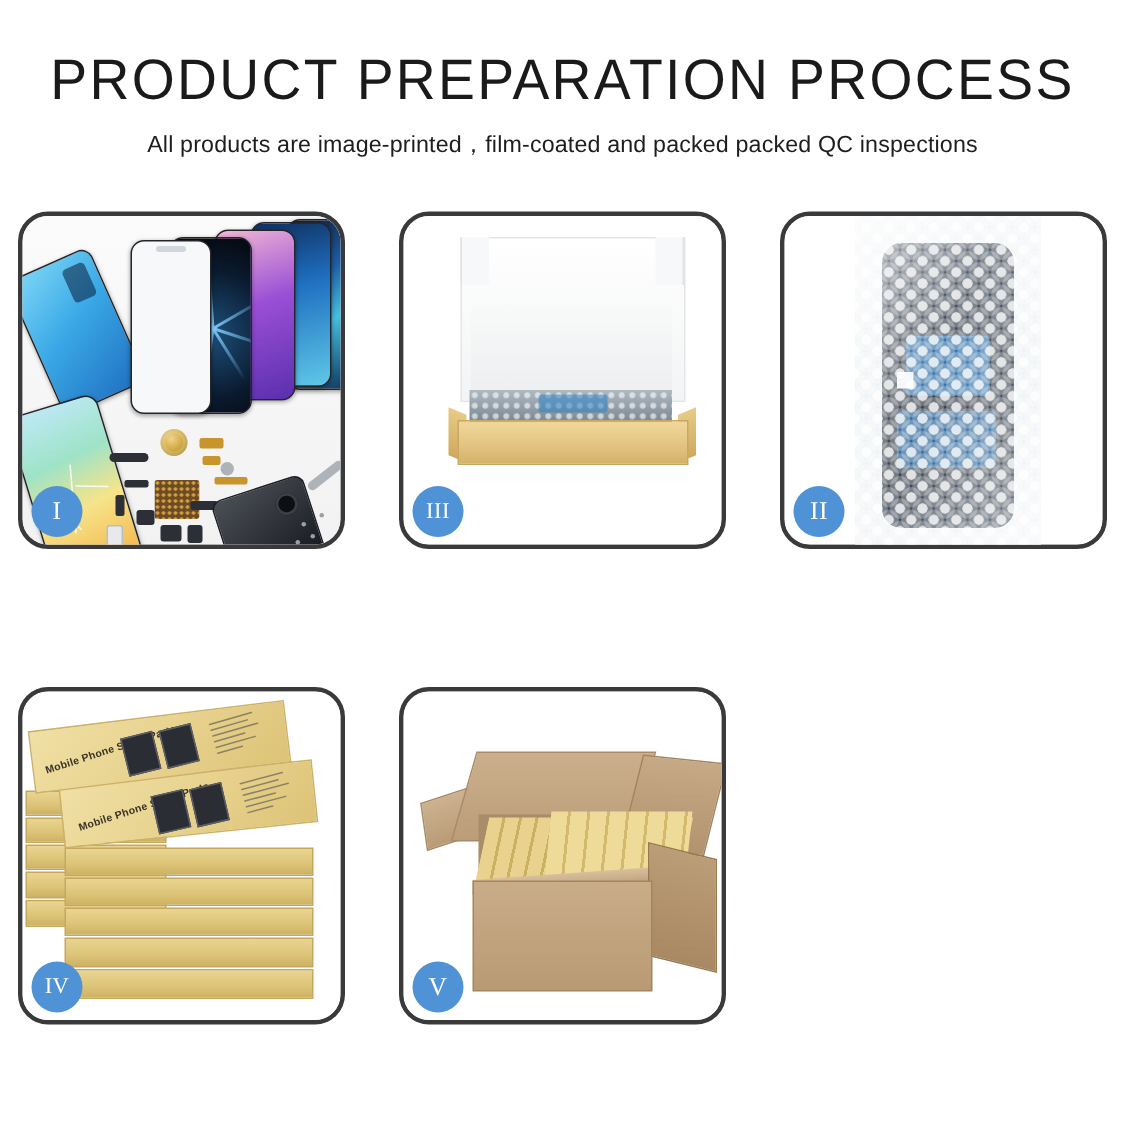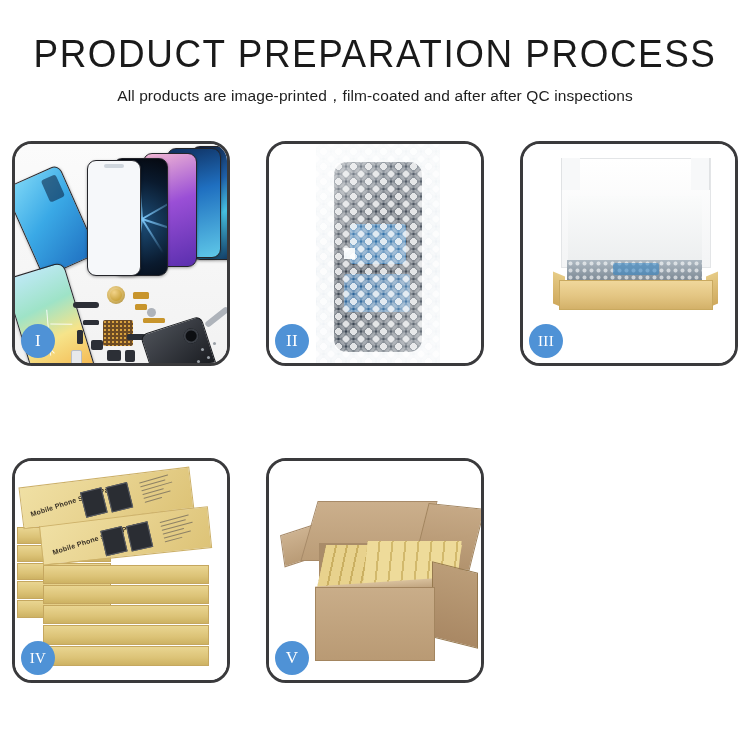--- a/index.html
+++ b/index.html
@@ -243,21 +243,21 @@
     transform: skewY(14deg); border:1px solid #947a56;}
   .c6-tab{position:absolute;background:#b39269;}
 </style>
 </head>
 <body>
 
 <div id="root">
 
   <div class="header">
     <h1 class="title">PRODUCT PREPARATION PROCESS</h1>
-    <p class="subtitle">All products are image-printed，film-coated and after after QC inspections</p>
+    <p class="subtitle">All products are image-printed，film-coated and packed packed QC inspections</p>
   </div>
 
   <div class="grid">
 
     <div class="panel">
       <div class="stage">
         <div class="p1bg"></div>
 
         <div class="phone ph-back"></div>
 
@@ -299,36 +299,20 @@
         <div class="part silver" style="left:132px;top:164px;width:9px;height:9px;border-radius:50%"></div>
 
         <div class="ph-board"></div>
         <div class="screw" style="left:186px;top:204px"></div>
         <div class="screw" style="left:192px;top:212px"></div>
         <div class="screw" style="left:198px;top:198px"></div>
         <div class="screw" style="left:182px;top:216px"></div>
         <div class="part silver" style="left:188px;top:170px;width:28px;height:6px;transform:rotate(-38deg);border-radius:3px"></div>
       </div>
       <div class="badge">I</div>
-    </div>
-
-    <div class="panel">
-      <div class="stage">
-        <div class="p2bg"></div>
-        <div class="wrapsheet">
-          <div class="wrapped-item">
-            <div class="wi-blue1"></div>
-            <div class="wi-blue2"></div>
-            <div class="wi-white"></div>
-          </div>
-          <div class="bubbles"></div>
-          <div class="bubsheen"></div>
-        </div>
-      </div>
-      <div class="badge">II</div>
     </div>
 
     <div class="panel">
       <div class="stage">
         <div class="p3bg"></div>
         <div class="b3-lidback"></div>
         <div class="b3-flapL"></div>
         <div class="b3-flapR"></div>
         <div class="b3-inner"></div>
         <div class="b3-content">
@@ -336,20 +320,36 @@
         </div>
         <div class="b3-sideL"></div>
         <div class="b3-sideR"></div>
         <div class="b3-front"></div>
       </div>
       <div class="badge wide">III</div>
     </div>
 
     <div class="panel">
       <div class="stage">
+        <div class="p2bg"></div>
+        <div class="wrapsheet">
+          <div class="wrapped-item">
+            <div class="wi-blue1"></div>
+            <div class="wi-blue2"></div>
+            <div class="wi-white"></div>
+          </div>
+          <div class="bubbles"></div>
+          <div class="bubsheen"></div>
+        </div>
+      </div>
+      <div class="badge">II</div>
+    </div>
+
+    <div class="panel">
+      <div class="stage">
         <div class="p4bg"></div>
         <div class="stackwrap">
 
           <div class="sb-front" style="left:2px;top:66px;width:92px;height:15px"></div>
           <div class="sb-front" style="left:2px;top:84px;width:92px;height:15px"></div>
           <div class="sb-front" style="left:2px;top:102px;width:92px;height:15px"></div>
           <div class="sb-front" style="left:2px;top:120px;width:92px;height:16px"></div>
           <div class="sb-front" style="left:2px;top:139px;width:92px;height:16px"></div>
 
           <div class="sb-front" style="left:28px;top:104px;width:164px;height:17px"></div>

